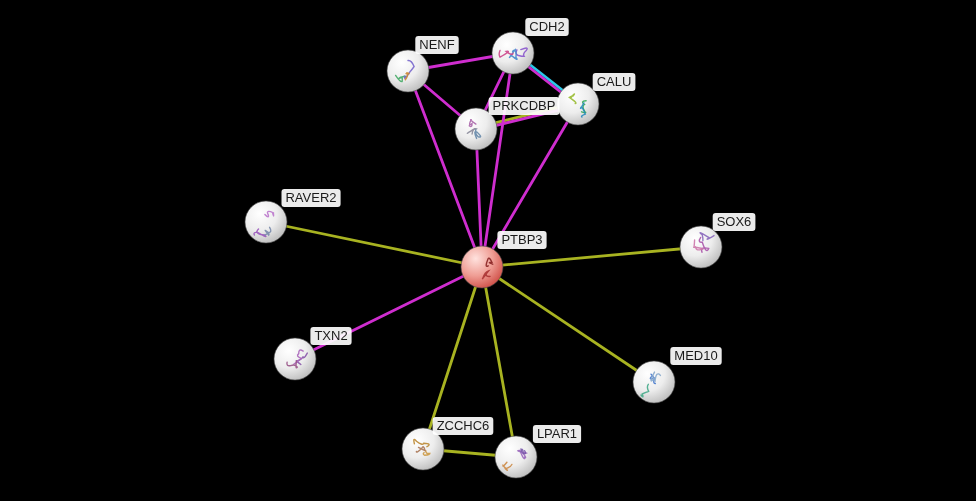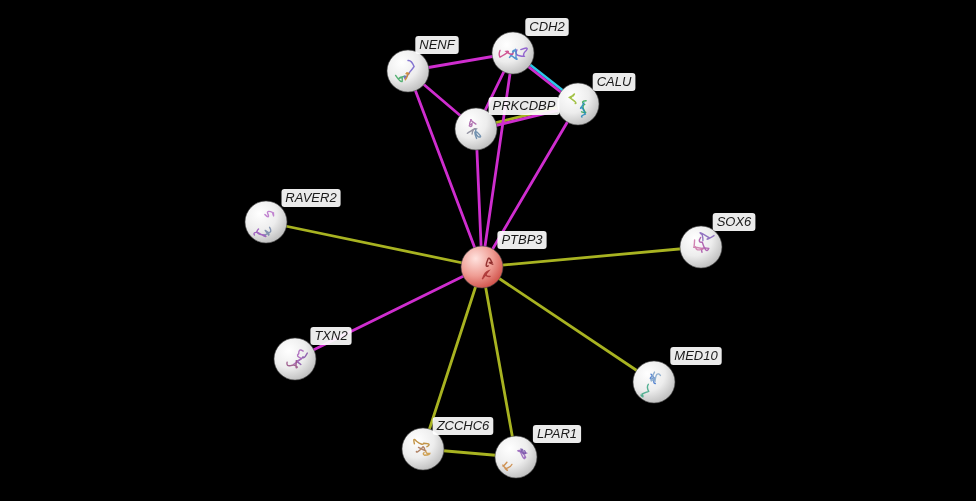--- a/index.html
+++ b/index.html
@@ -7,21 +7,20 @@
     padding: 0;
     background: #000000;
   }
   .stage {
     position: relative;
     width: 976px;
     height: 501px;
     overflow: hidden;
     background: #000000;
     font-family: "Liberation Sans", sans-serif;
-    font-style: italic;
   }
   svg {
     display: block;
     width: 976px;
     height: 501px;
   }
   text {
     font-family: "Liberation Sans", sans-serif;
   }
 </style>

